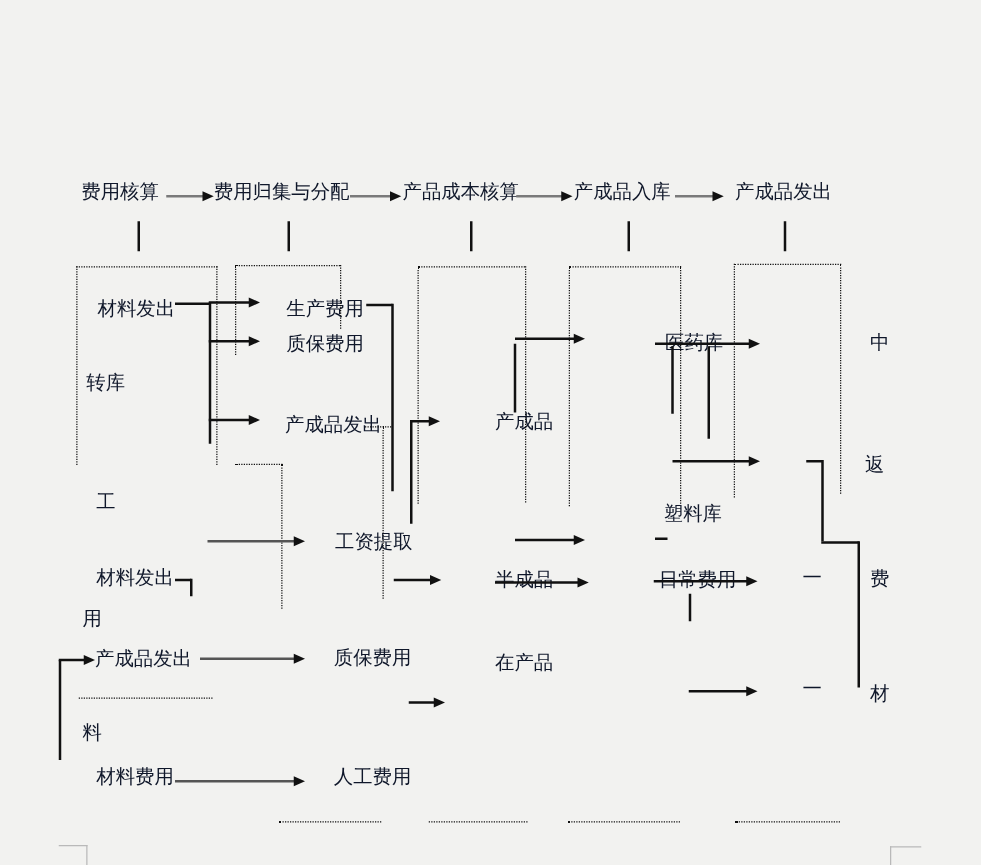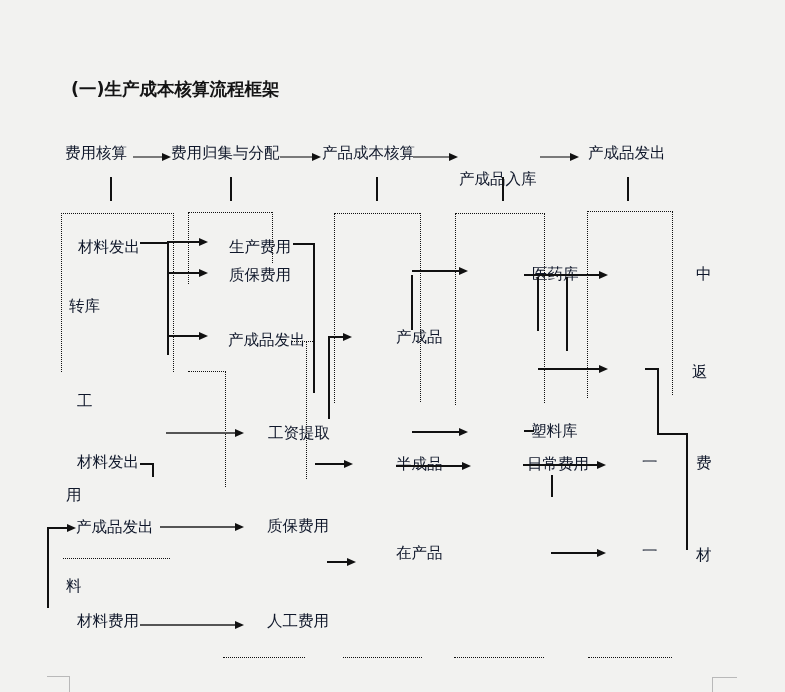--- a/index.html
+++ b/index.html
@@ -8,46 +8,45 @@
   .hd{position:absolute;font-weight:bold;font-size:17.5px;color:#141414;white-space:nowrap;}
   .t{position:absolute;font-size:15.5px;color:#0f172a;white-space:nowrap;line-height:1;}
   .ln{position:absolute;}
   .ah{position:absolute;width:0;height:0;border-top:4px solid transparent;
       border-bottom:4px solid transparent;border-left:9px solid #111;}
 </style>
 </head>
 <body>
 
 <div id="stage">
-  <div class="hd" style="left:71px;top:77px;">(一)生产成本核算流程框架</div>
   <div id="layer" style="position:absolute;left:0;top:0;width:100%;height:100%;">
       <div class="t" style="left: 65px; top: 146px;">费用核算</div>
       <div class="t" style="left: 171px; top: 146px;">费用归集与分配</div>
       <div class="t" style="left: 322px; top: 146px;">产品成本核算</div>
-      <div class="t" style="left: 459px; top: 146px; margin-top: 26px;">产成品入库</div>
+      <div class="t" style="left: 459px; top: 146px;">产成品入库</div>
       <div class="t" style="left: 588px; top: 146px;">产成品发出</div>
       <div class="t" style="left: 78px; top: 240px;">材料发出</div>
       <div class="t" style="left: 69px; top: 299px;">转库</div>
       <div class="t" style="left: 77px; top: 394px;">工</div>
       <div class="t" style="left: 77px; top: 455px;">材料发出</div>
       <div class="t" style="left: 66px; top: 488px;">用</div>
       <div class="t" style="left: 76px; top: 520px;">产成品发出</div>
       <div class="t" style="left: 66px; top: 579px;">料</div>
       <div class="t" style="left: 77px; top: 614px;">材料费用</div>
       <div class="t" style="left: 229px; top: 240px;">生产费用</div>
       <div class="t" style="left: 229px; top: 268px;">质保费用</div>
       <div class="t" style="left: 228px; top: 333px;">产成品发出</div>
       <div class="t" style="left: 268px; top: 426px;">工资提取</div>
       <div class="t" style="left: 267px; top: 519px;">质保费用</div>
       <div class="t" style="left: 267px; top: 614px;">人工费用</div>
       <div class="t" style="left: 396px; top: 330px;">产成品</div>
       <div class="t" style="left: 396px; top: 457px;">半成品</div>
-      <div class="t" style="left: 396px; top: 546px;">在产品</div>
+      <div class="t" style="left: 396px; top: 523px;">在产品</div>
       <div class="t" style="left: 532px; top: 267px;">医药库</div>
-      <div class="t" style="left: 531px; top: 424px;">塑料库</div>
+      <div class="t" style="left: 531px; top: 404px;">塑料库</div>
       <div class="t" style="left: 527px; top: 457px;">日常费用</div>
       <div class="t" style="left: 696px; top: 267px;">中</div>
       <div class="t" style="left: 692px; top: 365px;">返</div>
       <div class="t" style="left: 696px; top: 456px;">费</div>
       <div class="t" style="left: 696px; top: 548px;">材</div>
       <div class="t" style="left: 642px; top: 455px;">一</div>
       <div class="t" style="left: 642px; top: 544px;">一</div>
       <div class="ln" style="left: 110px; top: 177px; height: 24px; width: 0px; border-left: 2px solid rgb(17, 17, 17);"></div>
       <div class="ln" style="left: 230px; top: 177px; height: 24px; width: 0px; border-left: 2px solid rgb(17, 17, 17);"></div>
       <div class="ln" style="left: 376px; top: 177px; height: 24px; width: 0px; border-left: 2px solid rgb(17, 17, 17);"></div>

